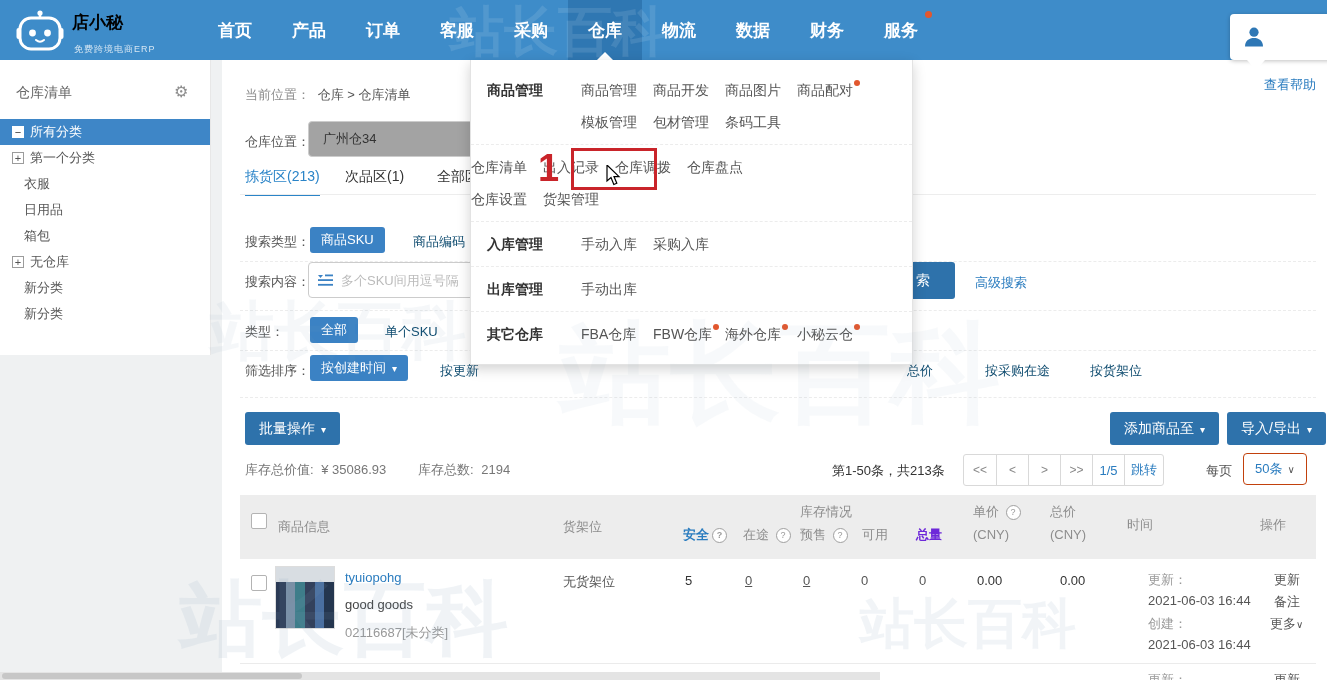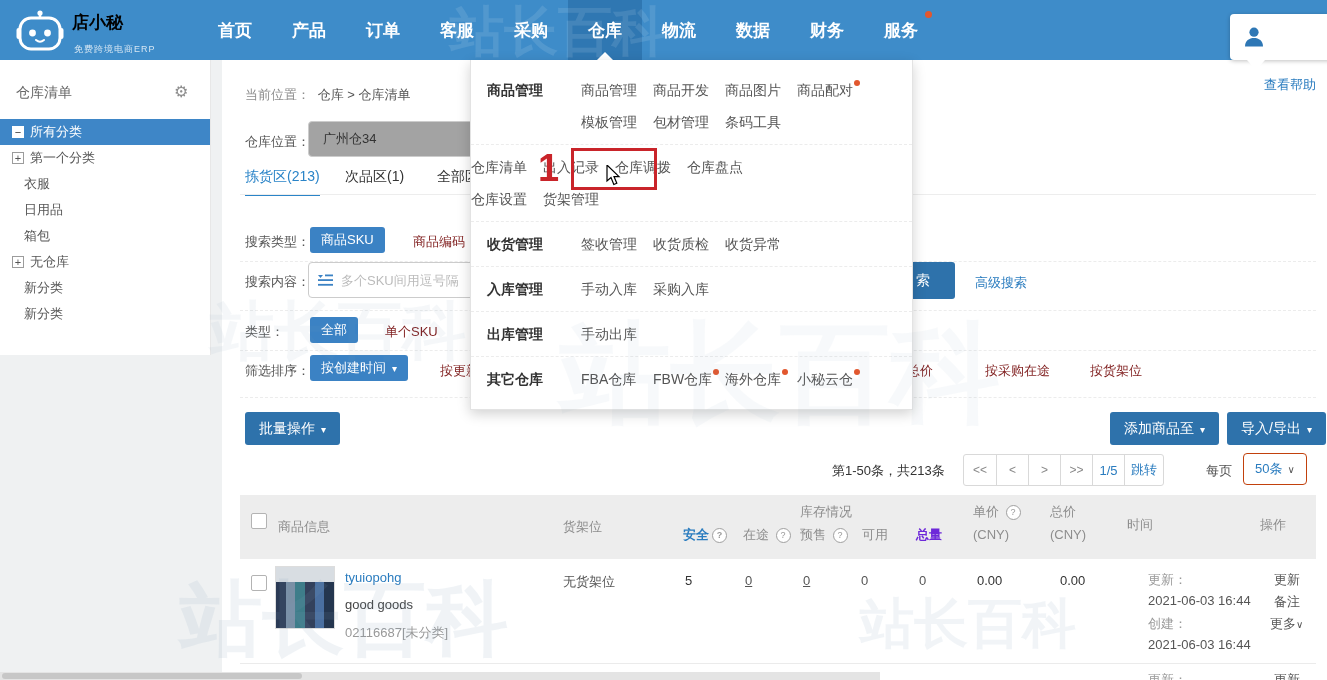--- a/index.html
+++ b/index.html
@@ -34,21 +34,21 @@
   .sb-item.haskid{padding-left:12px;}
   .sb-item.selected{background:#3e86c7;color:#fff;padding-left:12px;}
   .exp{width:12px;height:12px;border:1px solid #9c9c9c;background:#fff;color:#555;font-size:11px;
        line-height:10px;text-align:center;margin-right:6px;flex:0 0 auto;box-sizing:border-box;}
   
   .lbl{font-size:13px;color:#555;}
   .gray{color:#8d8d8d;}
   .link{color:#2a7cbf;font-size:13px;cursor:pointer;}
   .tag{background:#3b82c4;color:#fff;font-size:13px;height:26px;line-height:26px;padding:0 11px;
        border-radius:3px;display:inline-block;cursor:pointer;}
-  .opt{font-size:13px;color:#7f1d1d;cursor:pointer;}
+  .opt{font-size:13px;color:#0c4a6e;cursor:pointer;}
   .btn{background:#2e72ab;color:#fff;font-size:14px;height:33px;line-height:33px;border-radius:3px;
        padding:0 14px;display:inline-block;cursor:pointer;}
   .caret{font-size:10px;margin-left:6px;}
   .dash{border-top:1px dashed #ececec;width:1076px;}
   .qicon{display:inline-block;width:13px;height:13px;border:1px solid #a0a0a0;border-radius:50%;
          font-size:9px;line-height:12px;text-align:center;color:#999;margin-left:3px;vertical-align:1px;background:#fff;cursor:pointer;}
   .cb{width:14px;height:14px;border:1px solid #b3b3b3;border-radius:2px;background:#fff;cursor:pointer;}
   
   .menu{position:absolute;left:470px;top:60px;width:443px;background:#fff;border:1px solid #e3e3e3;border-top:none;
         box-shadow:0 4px 12px rgba(0,0,0,.18);z-index:10;padding:8px 0;box-sizing:border-box;}
@@ -238,20 +238,26 @@
   <div class="abs btn" style="left:245px;top:412px;">
     <span>批量操作</span><span class="caret">▾</span>
   </div>
   <div class="abs btn" style="left:1110px;top:412px;">
     <span>添加商品至</span><span class="caret">▾</span>
   </div>
   <div class="abs btn" style="left:1227px;top:412px;">
     <span>导入/导出</span><span class="caret">▾</span>
   </div>
 
+  <div class="abs" style="left:245px;top:461px;font-size:13px;color:#777;">
+    <span>库存总价值:</span>
+    <span style="margin-left:4px;">¥ 35086.93</span>
+    <span style="margin-left:28px;">库存总数:</span>
+    <span style="margin-left:4px;">2194</span>
+  </div>
 
   <div class="abs" style="left:832px;top:462px;font-size:13px;color:#333;">第1-50条，共213条</div>
   <div class="pager">
     <div class="pg">&lt;&lt;</div>
     <div class="pg">&lt;</div>
     <div class="pg">&gt;</div>
     <div class="pg">&gt;&gt;</div>
     <div class="pg blue">1/5</div>
     <div class="pg blue">跳转</div>
   </div>
@@ -349,30 +355,20 @@
           <div class="menu-item">仓库调拨</div>
           <div class="menu-item">仓库盘点</div>
         </div>
         <div class="menu-line">
           <div class="menu-item">仓库设置</div>
           <div class="menu-item">货架管理</div>
         </div>
       </div>
     </div>
     <div class="menu-group sep">
-      <div class="menu-title">收货管理</div>
-      <div class="menu-lines">
-        <div class="menu-line">
-          <div class="menu-item">签收管理</div>
-          <div class="menu-item">收货质检</div>
-          <div class="menu-item">收货异常</div>
-        </div>
-      </div>
-    </div>
-    <div class="menu-group sep">
       <div class="menu-title">入库管理</div>
       <div class="menu-lines">
         <div class="menu-line">
           <div class="menu-item">手动入库</div>
           <div class="menu-item">采购入库</div>
         </div>
       </div>
     </div>
     <div class="menu-group sep">
       <div class="menu-title">出库管理</div>

